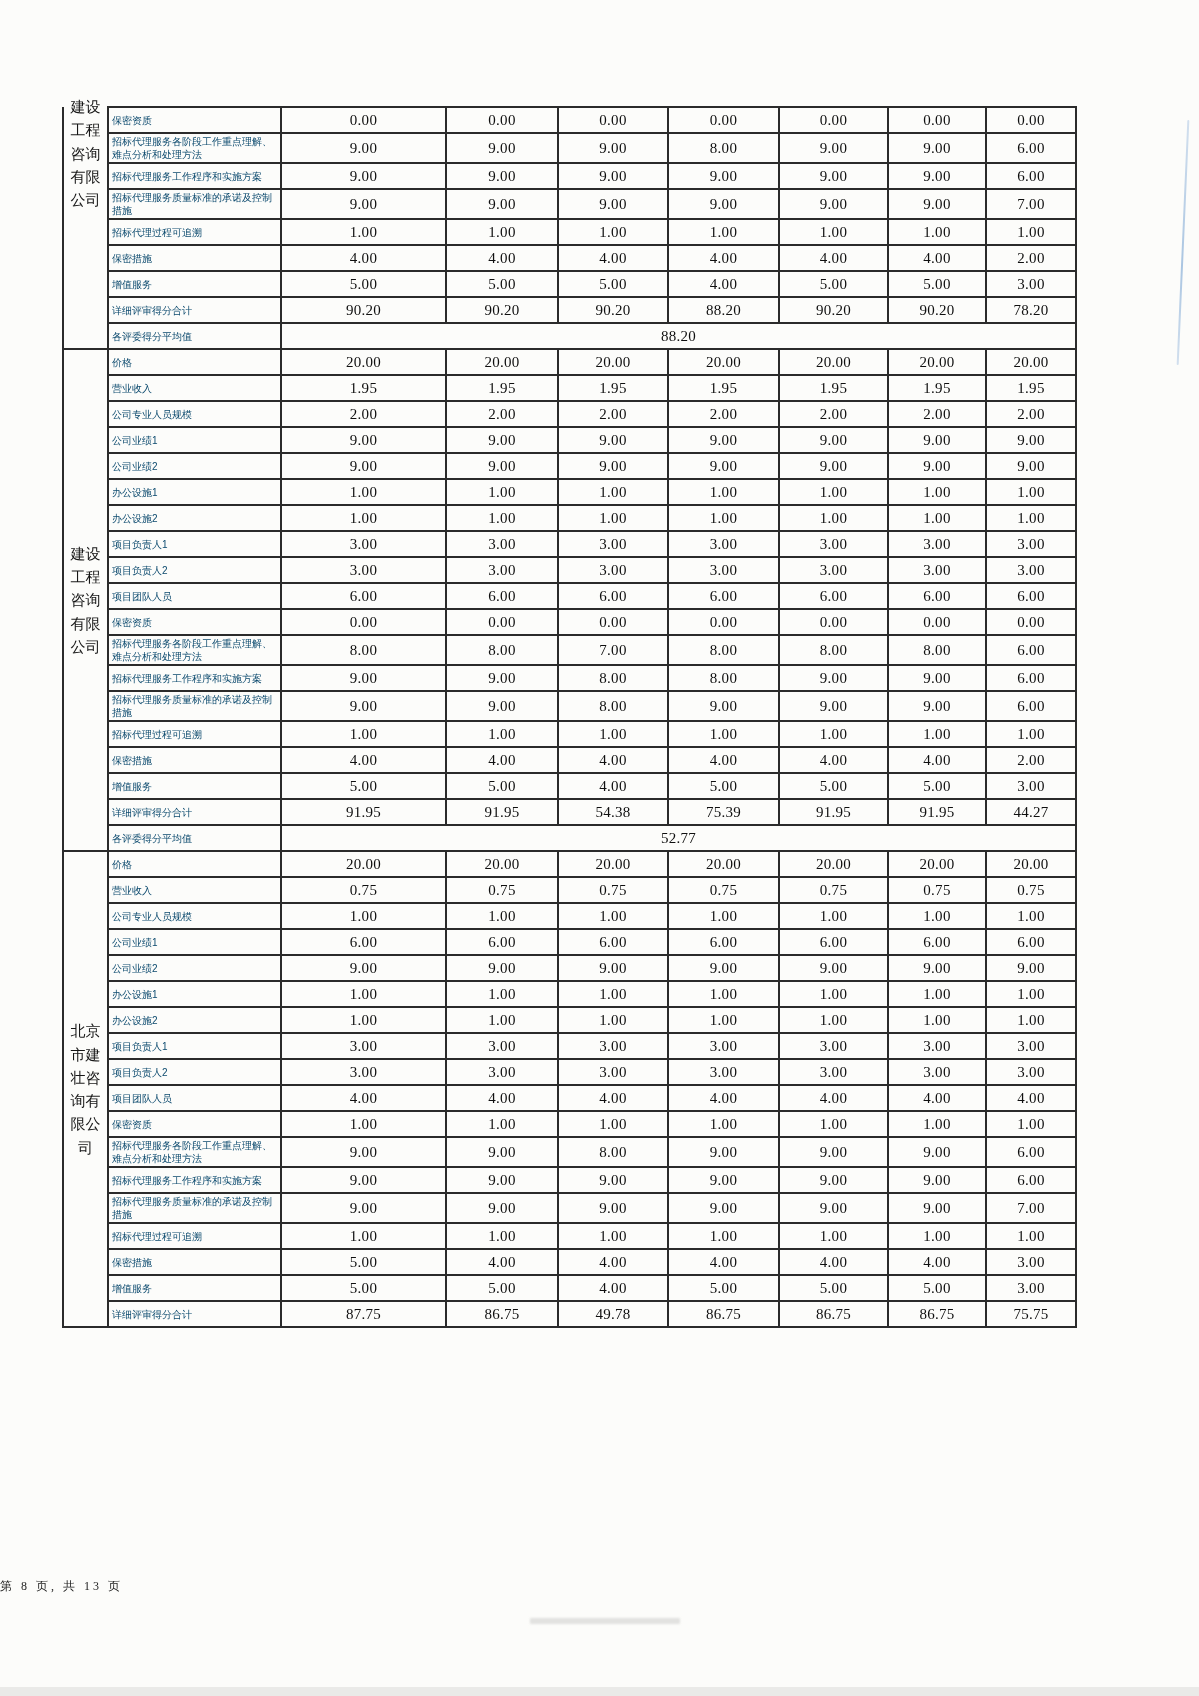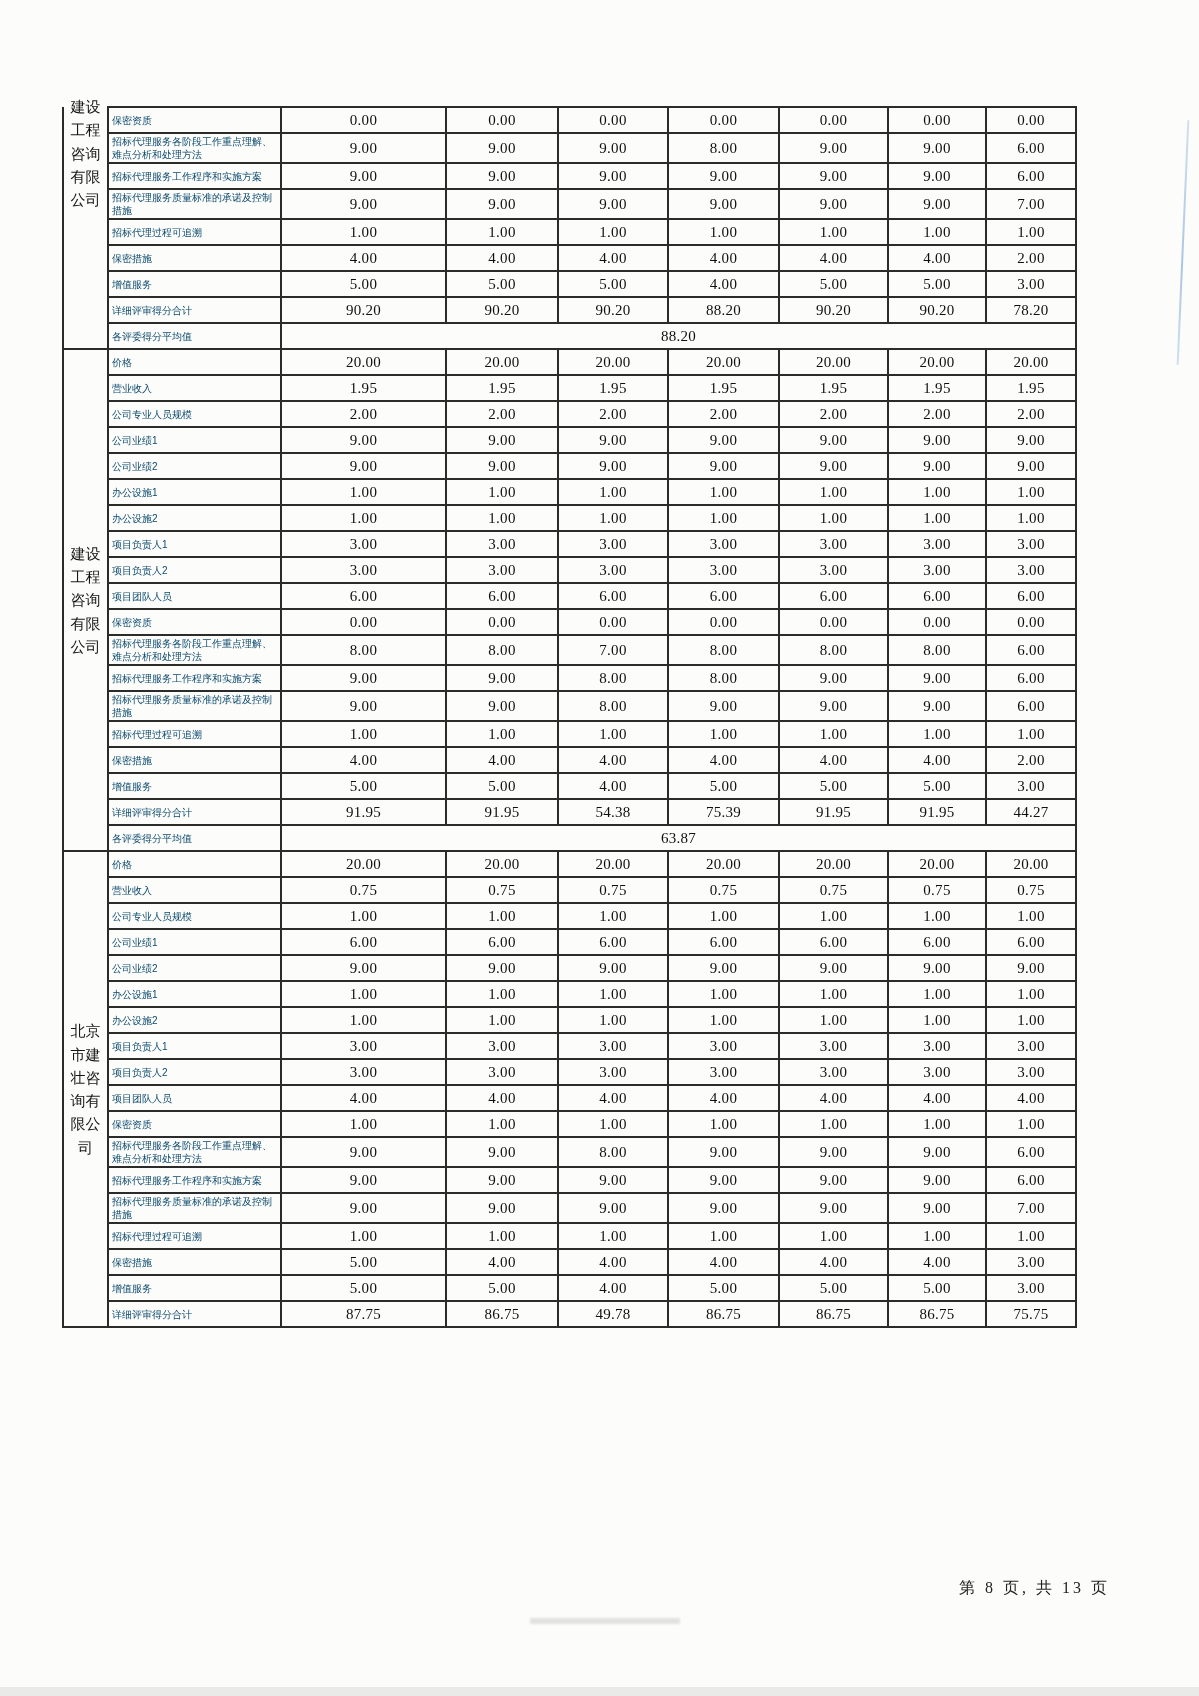--- a/index.html
+++ b/index.html
@@ -49,23 +49,23 @@
   td.value-cell{
     font-family:"Liberation Serif","DejaVu Serif",serif;
     font-size:15px;
     text-align:center;
     color:#0f0f0f;
     letter-spacing:.3px;
   }
   .footer{
     position:absolute;
     left:0;top:1578px;width:1110px;
-    text-align:right;
+    text-align:left;
     font-family:"Liberation Serif","DejaVu Serif",serif;
-    font-size:16px;
+    font-size:12px;
     letter-spacing:3px;
     color:#222;
   }
   .scan-blue{
     position:absolute;
     left:1182px;top:120px;
     width:2px;height:245px;
     background:linear-gradient(#c4d6ea,#8fb3d9 60%,#c4d6ea);
     transform:rotate(2.5deg);
     opacity:.75;
@@ -367,21 +367,21 @@
           <td class="value-cell">91.95</td>
           <td class="value-cell">91.95</td>
           <td class="value-cell">54.38</td>
           <td class="value-cell">75.39</td>
           <td class="value-cell">91.95</td>
           <td class="value-cell">91.95</td>
           <td class="value-cell">44.27</td>
         </tr>
         <tr>
           <td class="label-cell">各评委得分平均值</td>
-          <td colspan="7" class="value-cell">63.87</td>
+          <td colspan="7" class="value-cell">52.77</td>
         </tr>
         <tr>
           <td class="company-cell" rowspan="18">
             <div class="company-inner">北京市建壮咨询有限公司</div>
           </td>
           <td class="label-cell">价格</td>
           <td class="value-cell">20.00</td>
           <td class="value-cell">20.00</td>
           <td class="value-cell">20.00</td>
           <td class="value-cell">20.00</td>

